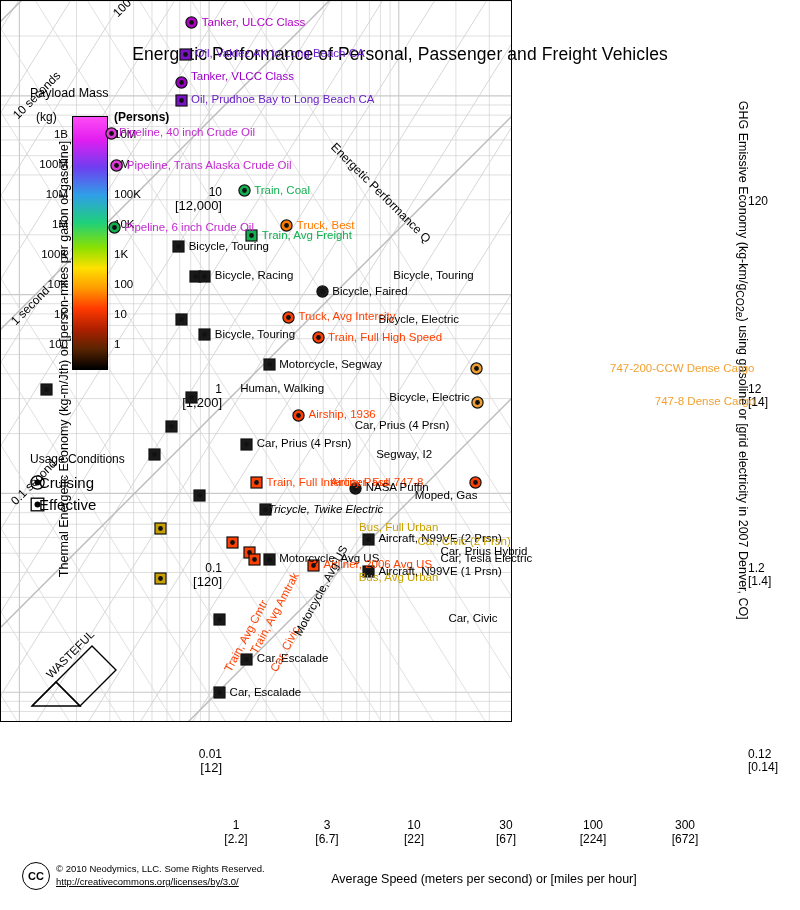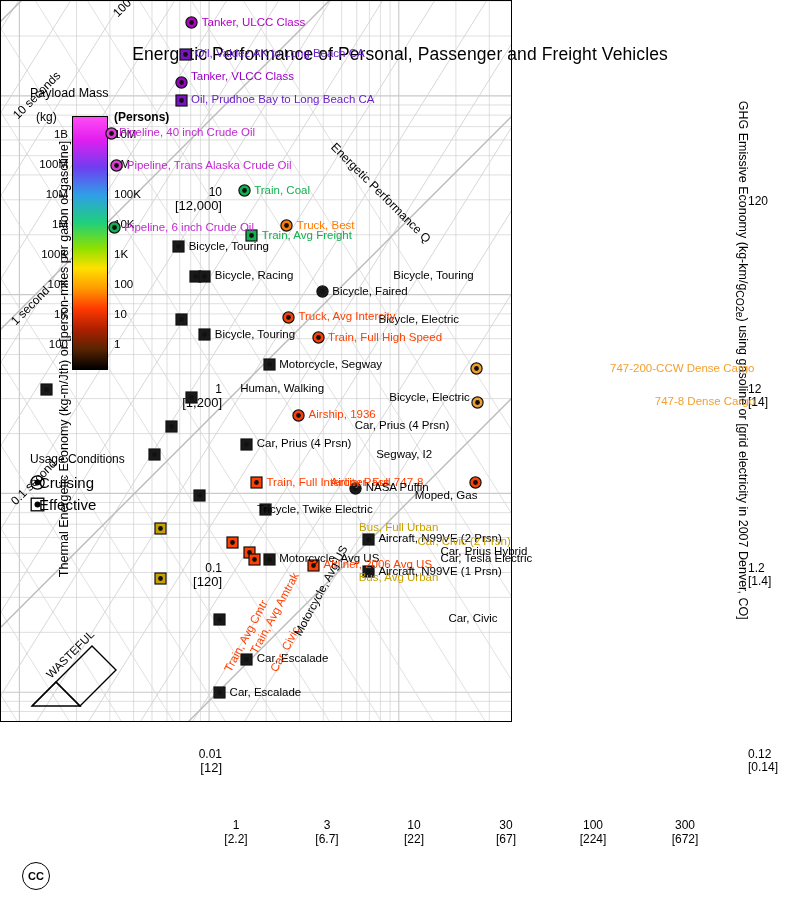--- a/index.html
+++ b/index.html
@@ -151,20 +151,21 @@
       <svg width="15" height="15" viewBox="0 0 15 15">
         <rect x="1.2" y="1.2" width="12.6" height="12.6" fill="#ffffff" stroke="#000" stroke-width="1.3"></rect>
         <circle cx="7.5" cy="7.5" r="3.0" fill="#000"></circle>
       </svg>
       <span class="lbl">Effective</span>
     </div>
   </div>
 
   <div class="abs ylab-left">Thermal Energetic Economy (kg-m/Jth) or [person-miles per gallon of gasoline]</div>
   <div class="abs ylab-right">GHG Emissive Economy (kg-km/g<sub>CO2e</sub>) using gasoline or [grid electricity in 2007 Denver, CO]</div>
+  <div class="abs" id="xlabel">Average Speed (meters per second) or  [miles per hour]</div>
 
   <div class="ytick abs" style="left:152px;top:186px;">
     <div>10</div>
       <div class="sub">[12,000]</div>
   </div>
   <div class="ytick abs" style="left:152px;top:383px;">
     <div>1</div>
       <div class="sub">[1,200]</div>
   </div>
   <div class="ytick abs" style="left:152px;top:562px;">
@@ -609,21 +610,21 @@
         <div class="lbl" style="color: rgb(0, 0, 0); top: 390.575px; left: 0px; right: 330.264px; text-align: right;">Bicycle, Electric</div>
         <div class="lbl" style="color: rgb(240, 160, 48); top: 395.003px; left: 0px; right: 44.8594px; text-align: right;">747-8 Dense Cargo</div>
         <div class="lbl" style="color: rgb(255, 64, 0); top: 408.059px; left: 308.597px;">Airship, 1936</div>
         <div class="lbl" style="color: rgb(0, 0, 0); top: 419.336px; left: 0px; right: 350.682px; text-align: right;">Car, Prius (4 Prsn)</div>
         <div class="lbl" style="color: rgb(0, 0, 0); top: 437.107px; left: 256.808px;">Car, Prius (4 Prsn)</div>
         <div class="lbl" style="color: rgb(0, 0, 0); top: 447.585px; left: 0px; right: 367.789px; text-align: right;">Segway, I2</div>
         <div class="lbl" style="color: rgb(255, 64, 0); top: 475.636px; left: 0px; right: 46.1269px; text-align: center;">Airliner, Full 747-8</div>
         <div class="lbl" style="color: rgb(255, 64, 0); top: 475.636px; left: 266.512px;">Train, Full Intercity Pass.</div>
         <div class="lbl" style="color: rgb(0, 0, 0); top: 481.208px; left: 365.703px;">NASA Puffin</div>
         <div class="lbl" style="color: rgb(0, 0, 0); top: 488.944px; left: 0px; right: 322.594px; text-align: right;">Moped, Gas</div>
-        <div class="lbl" style="color: rgb(0, 0, 0); top: 502.553px; left: 257px;">Tricycle, Twike Electric</div>
+        <div class="lbl" style="color: rgb(0, 0, 0); top: 502.553px; left: 268px; font-style: italic;">Tricycle, Twike Electric</div>
         <div class="lbl" style="color: rgb(200, 160, 0); top: 521.293px; left: 0px; right: 361.683px; text-align: right;">Bus, Full Urban</div>
         <div class="lbl" style="color: rgb(0, 0, 0); top: 532.448px; left: 378.403px;">Aircraft, N99VE (2 Prsn)</div>
         <div class="lbl" style="color: rgb(200, 160, 0); top: 535.477px; left: 0px; right: 289.189px; text-align: right;">Car, Civic (2 Prsn)</div>
         <div class="lbl" style="color: rgb(0, 0, 0); top: 545.261px; left: 0px; right: 272.657px; text-align: right;">Car, Prius Hybrid</div>
         <div class="lbl" style="color: rgb(0, 0, 0); top: 552.46px; left: 0px; right: 267.809px; text-align: right;">Car, Tesla Electric</div>
         <div class="lbl" style="color: rgb(0, 0, 0); top: 552.46px; left: 279.212px;">Motorcycle, Avg US</div>
         <div class="lbl" style="color: rgb(255, 64, 0); top: 558.282px; left: 323.618px;">Airliner, 2006 Avg US</div>
         <div class="lbl" style="color: rgb(200, 160, 0); top: 571.256px; left: 0px; right: 361.683px; text-align: right;">Bus, Avg Urban</div>
         <div class="lbl" style="color: rgb(0, 0, 0); top: 564.526px; left: 378.403px;">Aircraft, N99VE (1 Prsn)</div>
         <div class="lbl" style="color: rgb(0, 0, 0); top: 612.301px; left: 0px; right: 302.399px; text-align: right;">Car, Civic</div>
@@ -645,14 +646,18 @@
       <polygon points="72,4 96,28 60,64 36,40" fill="none" stroke="#000" stroke-width="1.4"></polygon>
       <polygon points="36,40 12,64 60,64" fill="none" stroke="#000" stroke-width="1.4"></polygon>
       <line x1="12" y1="64" x2="36" y2="40" stroke="#000" stroke-width="1.4"></line>
     </svg>
     <div class="wasteful" style="left:44px;top:672px;transform:rotate(-45deg);transform-origin:left top;">WASTEFUL</div>
   </div>
 
   <div id="ccbadge">
       <span>CC</span>
     </div>
+  <div id="foottext">
+    <div>© 2010 Neodymics, LLC.  Some Rights Reserved.</div>
+    <div class="url">http://creativecommons.org/licenses/by/3.0/</div>
+  </div>
 
 </div>
 
 </body></html>

